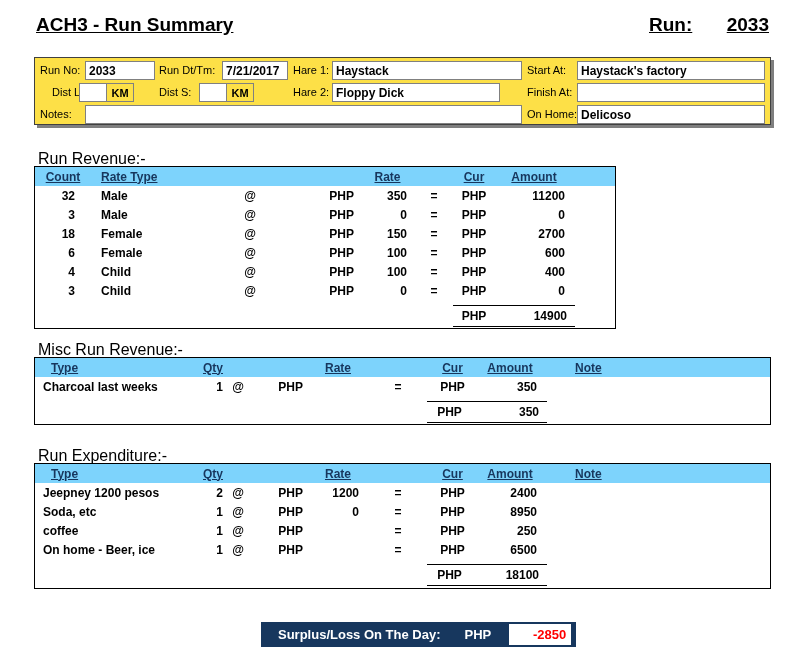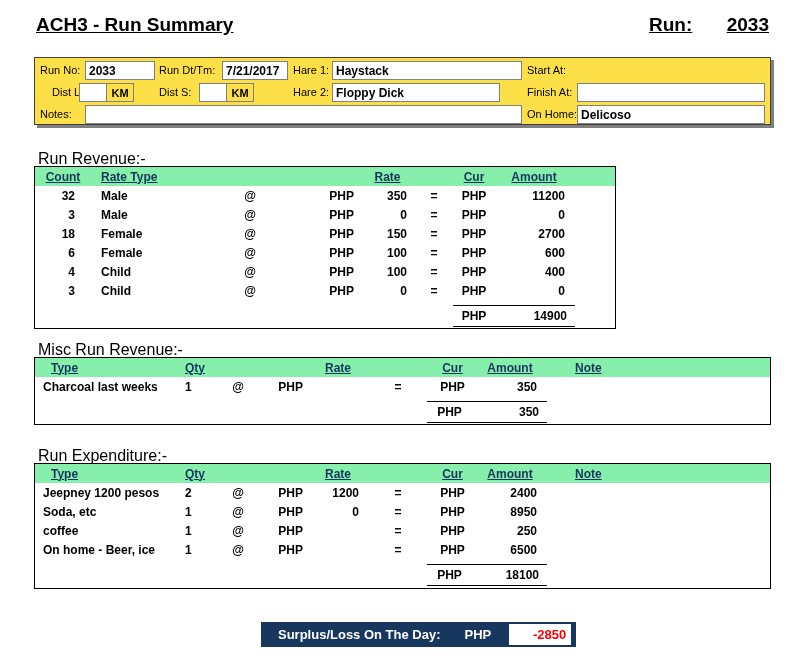--- a/index.html
+++ b/index.html
@@ -54,39 +54,39 @@
     position: absolute; left: 22px; font-size: 16px; color: #000; text-align: right;
   }
   .tbl {
     position: absolute; left: 18px;
     border: 1px solid #000; background: #fff; overflow: hidden;
   }
   .trow {
     display: flex; align-items: center; height: 19px;
     font-size: 12px; font-weight: bold; white-space: nowrap;
   }
-  .thead { background: #86efac; }
+  .thead { background: #7dd3fc; }
   .hd { color: #17365D; text-decoration: underline; text-align: center; }
   .hd.left { text-align: left; }
   
   .rv-count { width: 60px; text-align: right; padding-right: 20px; }
   .thead .rv-count { text-align: center; padding-right: 4px; }
   .rv-type  { width: 140px; padding-left: 6px; }
   .rv-at    { width: 30px; text-align: center; }
   .rv-cur1  { width: 95px; text-align: right; padding-right: 6px; }
   .rv-rate  { width: 55px; text-align: right; padding-right: 8px; }
   .thead .rv-rate { text-align: center; padding-right: 0; }
   .rv-eq    { width: 38px; text-align: center; }
   .rv-cur2  { width: 42px; text-align: center; }
   .rv-amt   { width: 78px; text-align: right; padding-right: 8px; }
   .thead .rv-amt { text-align: center; padding-right: 0; }
   
   .mx-type { width: 150px; padding-left: 8px; }
   .thead .mx-type { padding-left: 16px; }
-  .mx-qty  { width: 38px; text-align: left; }
+  .mx-qty  { width: 38px; text-align: right; }
   .mx-at   { width: 30px; text-align: center; }
   .mx-cur1 { width: 60px; text-align: right; padding-right: 10px; }
   .mx-rate { width: 50px; text-align: right; padding-right: 4px; }
   .thead .mx-rate { text-align: center; padding-right: 0; }
   .mx-sp1  { width: 15px; }
   .mx-eq   { width: 40px; text-align: center; }
   .mx-sp2  { width: 12px; }
   .mx-cur2 { width: 45px; text-align: center; }
   .mx-amt  { width: 70px; text-align: right; padding-right: 8px; }
   .thead .mx-amt { text-align: center; padding-right: 0; }
@@ -131,20 +131,21 @@
 
   <div class="form-box">
 
     <span class="flabel" style="left:5px; top:6px">Run No:</span>
     <input class="finput" style="left: 50px; top: 3px; width: 70px;" value="2033">
     <span class="flabel" style="left:124px; top:6px">Run Dt/Tm:</span>
     <input class="finput" style="left: 187px; top: 3px; width: 66px;" value="7/21/2017">
     <span class="flabel" style="left:258px; top:6px">Hare 1:</span>
     <input class="finput" style="left: 297px; top: 3px; width: 190px;" value="Haystack">
     <span class="flabel" style="left:492px; top:6px">Start At:</span>
+    <input class="finput" style="left: 542px; top: 3px; width: 188px;" value="Haystack's factory">
 
     <span class="flabel" style="left:17px; top:28px">Dist L:</span>
     <input class="finput" style="left: 44px; top: 25px; width: 28px;" value="">
     <span class="kmbox" style="left:72px; top:25px; width:27px">KM</span>
     <span class="flabel" style="left:124px; top:28px">Dist S:</span>
     <input class="finput" style="left: 164px; top: 25px; width: 28px;" value="">
     <span class="kmbox" style="left:192px; top:25px; width:27px">KM</span>
     <span class="flabel" style="left:258px; top:28px">Hare 2:</span>
     <input class="finput" style="left: 297px; top: 25px; width: 168px;" value="Floppy Dick">
     <span class="flabel" style="left:492px; top:28px">Finish At:</span>

